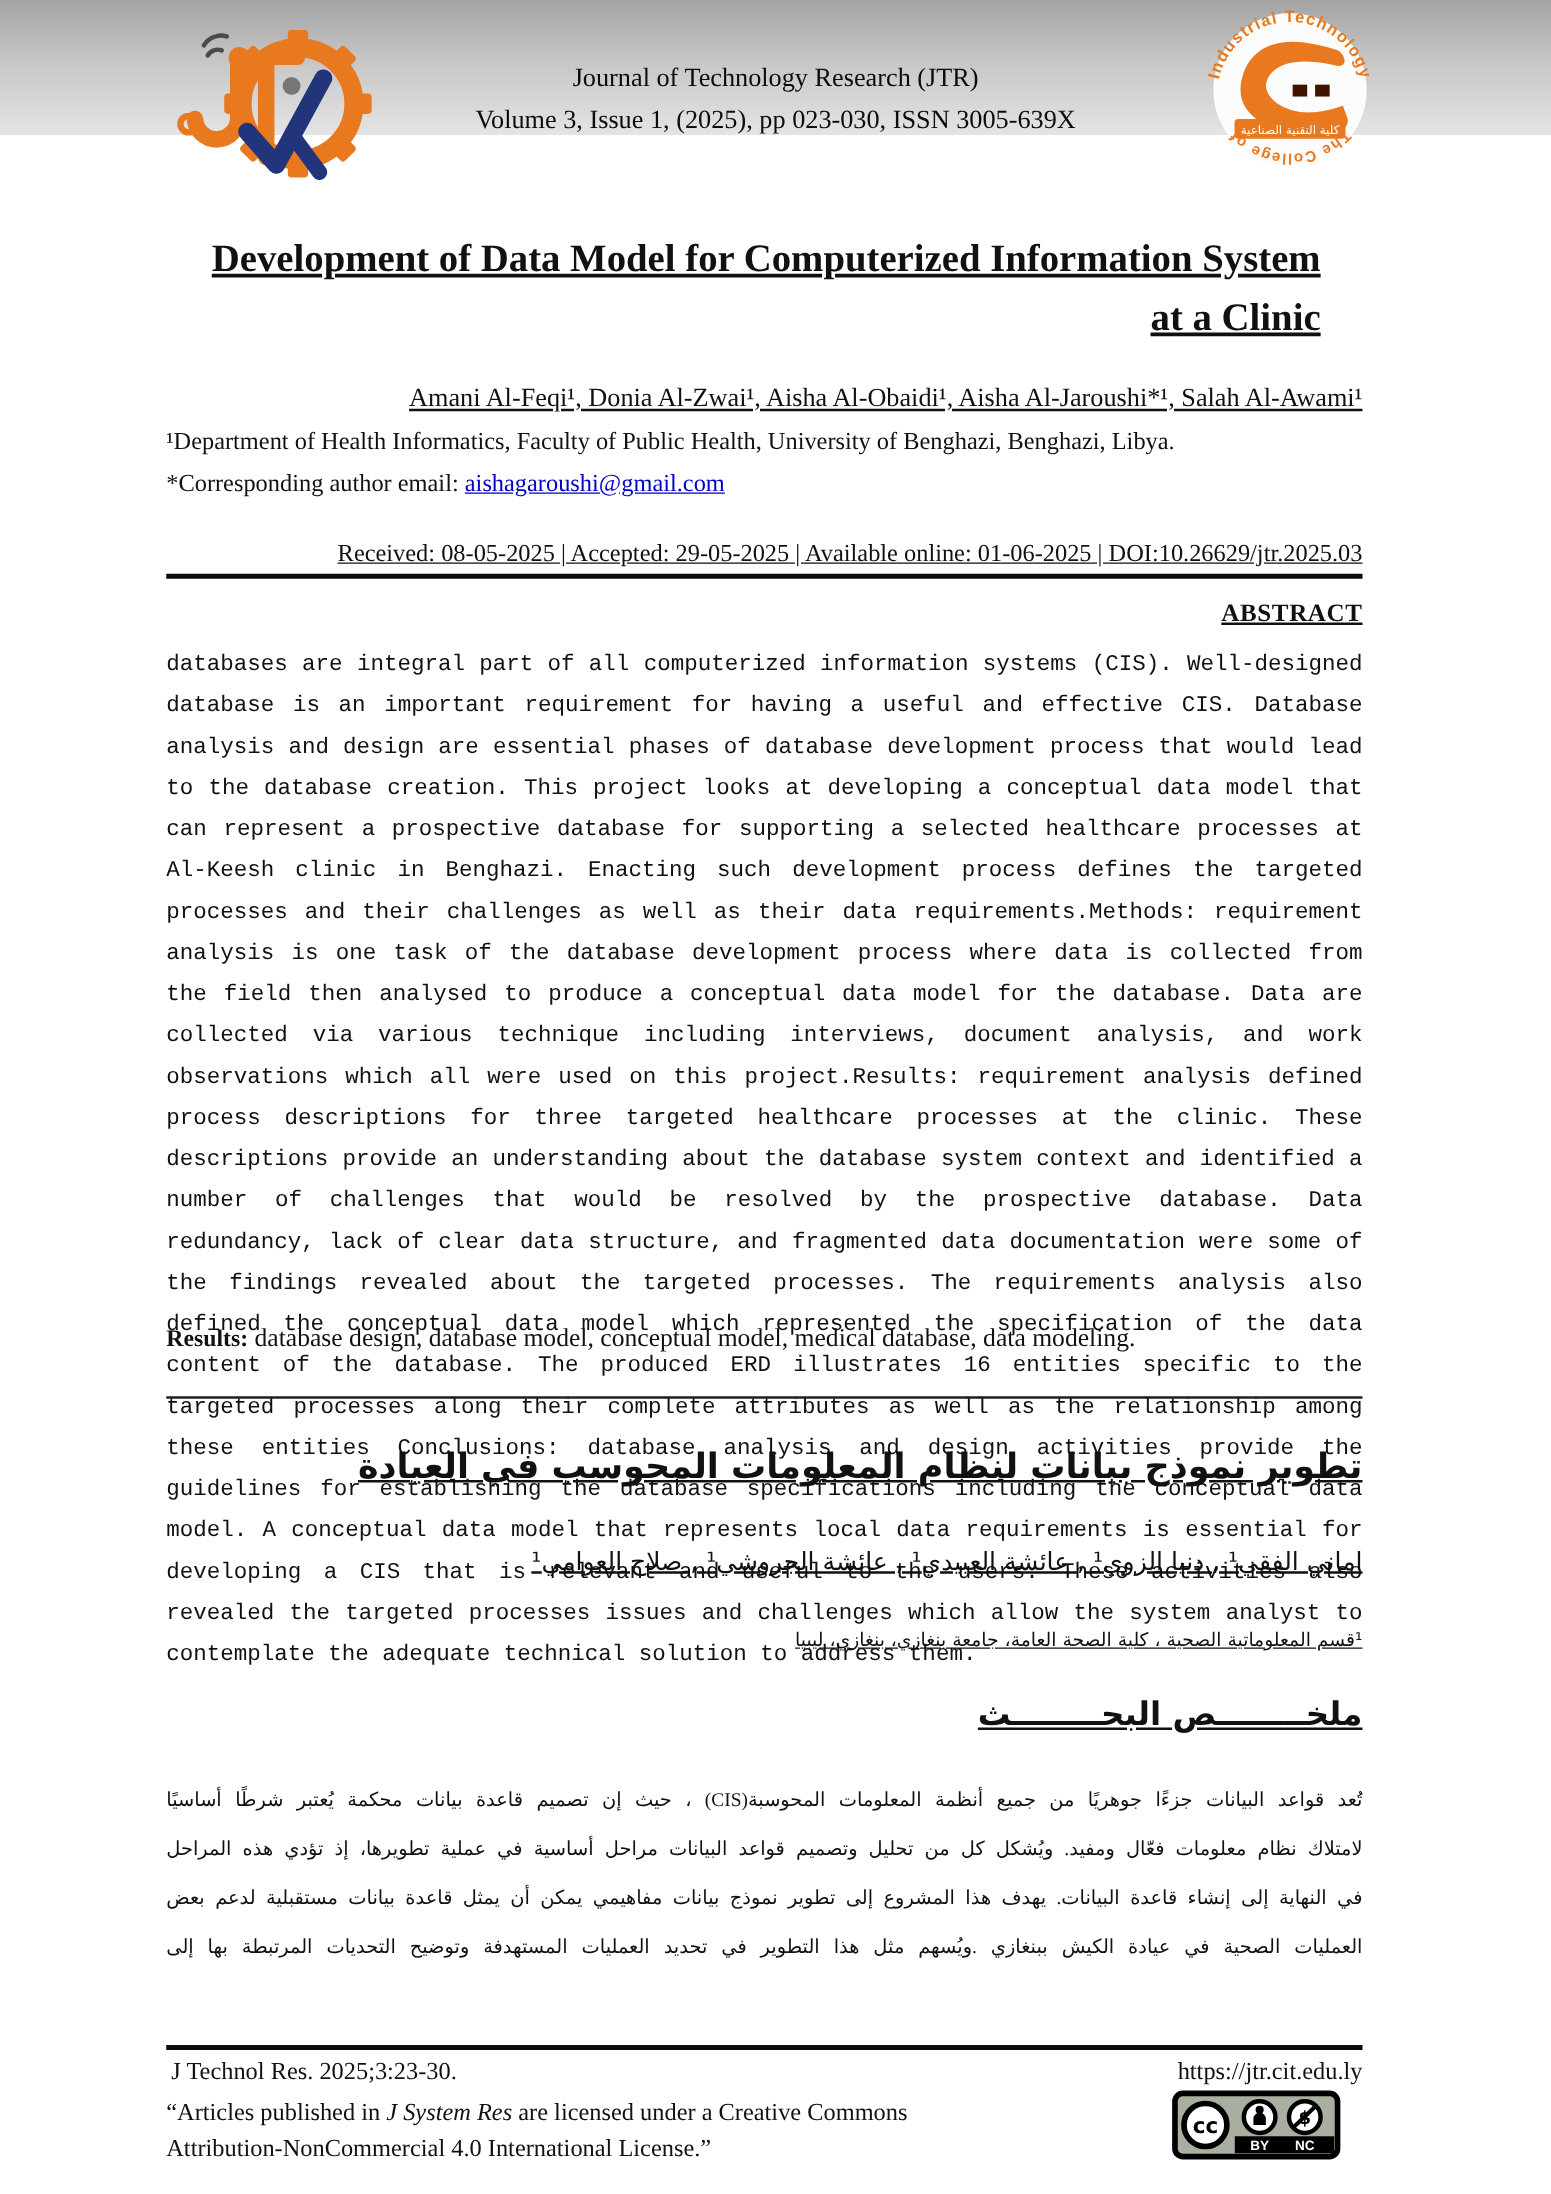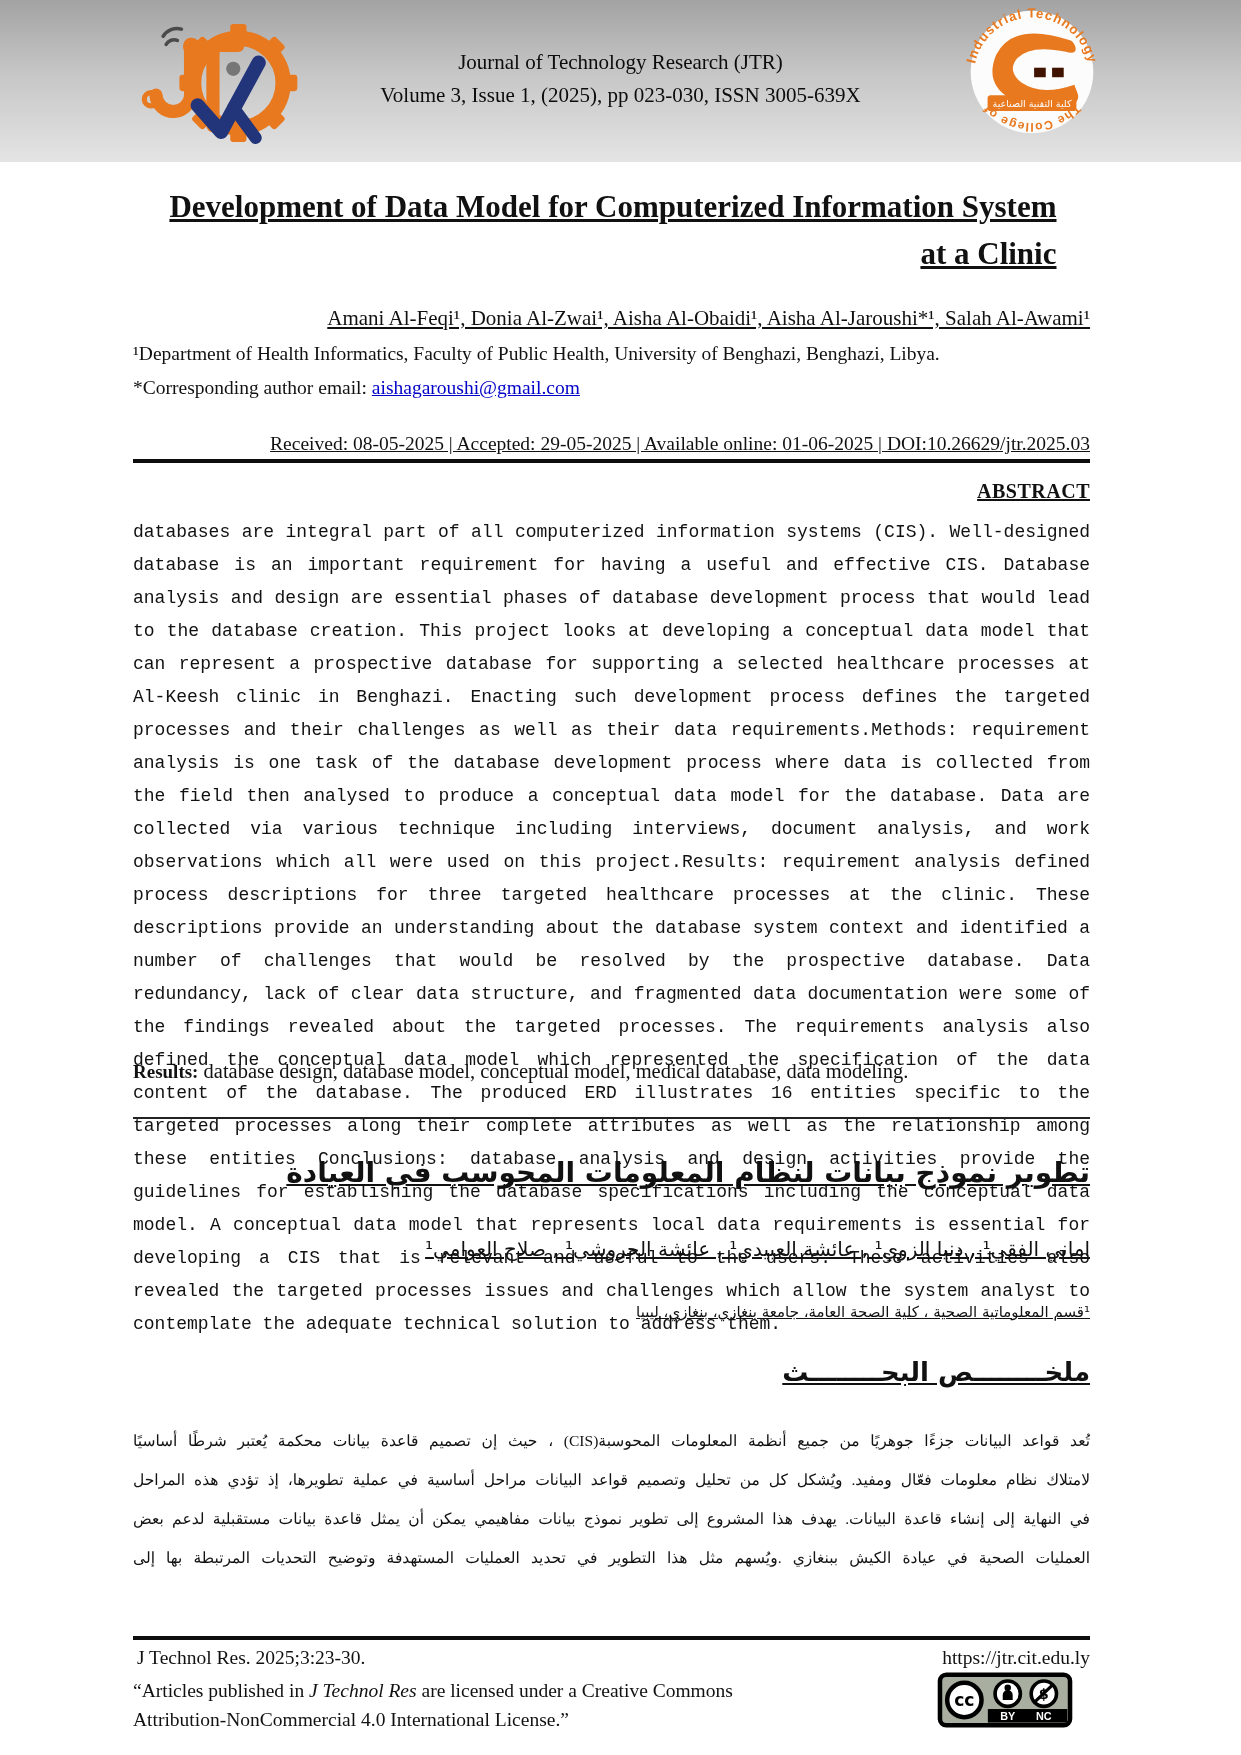--- a/index.html
+++ b/index.html
@@ -12,21 +12,21 @@
   .page{
     position:relative;
     width:1241px;height:1755px;
     background:#ffffff;
     font-family:"Liberation Serif", serif;
     color:var(--ink);
     overflow:hidden;
   }
   
   .masthead{
-    position:absolute;left:0;top:0;width:1241px;height:162px;
+    position:absolute;left:0;top:0;width:1241px;height:108px;
     background:linear-gradient(180deg,#a3a3a3 0%,#c6c6c6 45%,#e4e4e4 100%);
   }
   .masthead-text{
     position:absolute;left:0;top:46px;width:1241px;
     text-align:center;font-size:21px;line-height:33px;color:#0c0c0c;
   }
   .logo-left{position:absolute;left:132px;top:22px;width:168px;height:122px;}
   .logo-right{position:absolute;left:958px;top:4px;width:148px;height:142px;}
   
   .col{position:absolute;left:133px;width:957px;}
@@ -176,21 +176,21 @@
   </div>
 
   <div class="col rule3"></div>
 
   <div class="col foot-row">
     <span class="foot-cite">J Technol Res. 2025;3:23-30.</span>
     <span class="foot-url">https://jtr.cit.edu.ly</span>
   </div>
 
   <div class="col license">
-    <span>“Articles published in </span><i>J Technol Res</i><span> are licensed under a Creative Commons Attribution-NonCommercial 4.0 International License.”</span>
+    <span>“Articles published in </span><i>J System Res</i><span> are licensed under a Creative Commons Attribution-NonCommercial 4.0 International License.”</span>
   </div>
 
   <div class="cc-badge">
     <svg viewBox="0 0 150 62" width="138" height="56" aria-hidden="true">
       <rect x="3" y="3" width="144" height="56" rx="7" fill="#a9afa0" stroke="#000" stroke-width="5"></rect>
 
       <g>
         <circle cx="30" cy="31" r="19" fill="#fff" stroke="#000" stroke-width="5"></circle>
         <text x="30" y="38" text-anchor="middle" font-family="DejaVu Sans, sans-serif" font-size="19" font-weight="bold" fill="#000" style="text-transform:lowercase">CC</text>
       </g>

